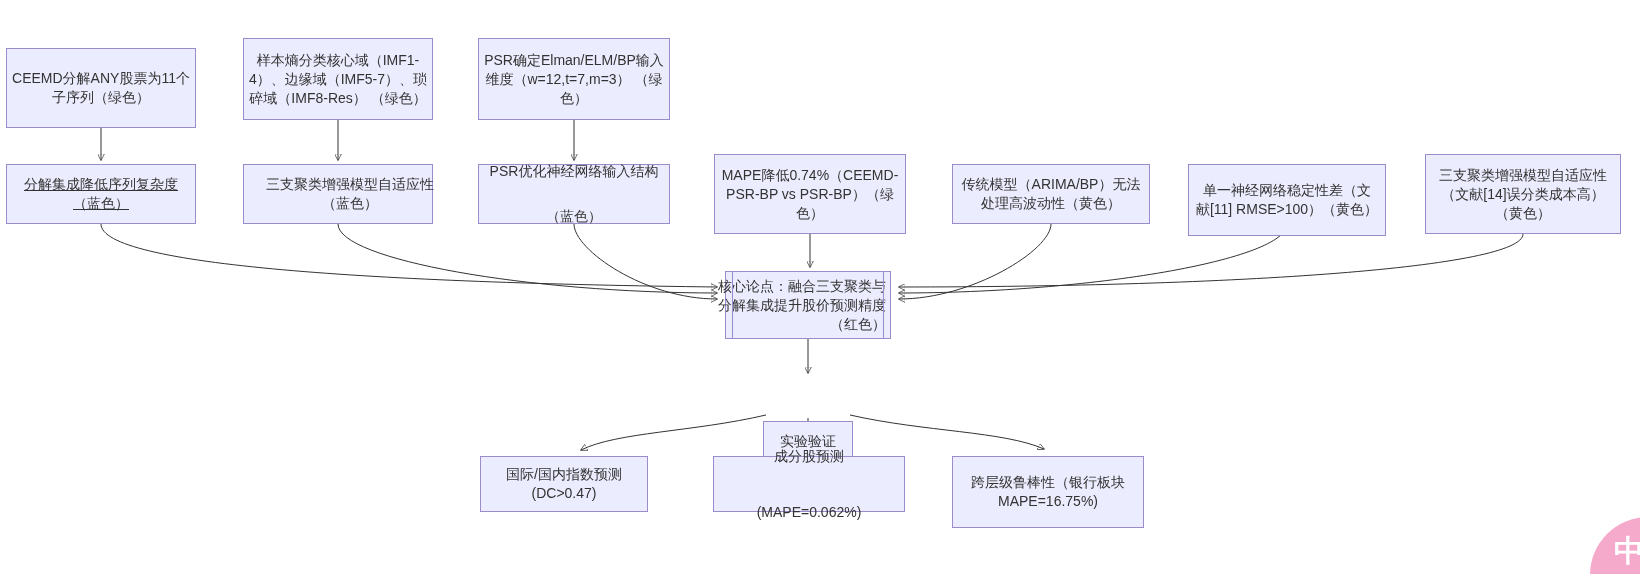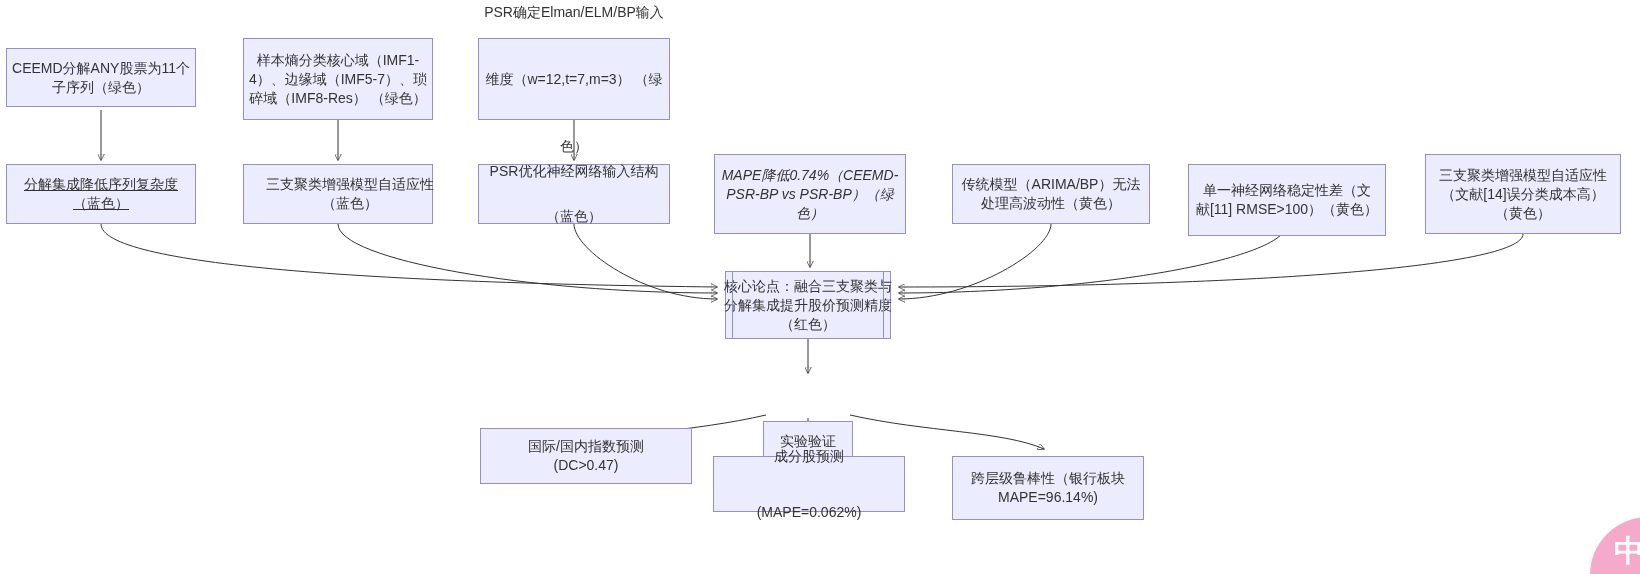--- a/index.html
+++ b/index.html
@@ -15,35 +15,35 @@
     padding:2px 4px;
   }
   .node span{display:block;white-space:nowrap;}
   
   .subroutine::before,.subroutine::after{
     content:"";position:absolute;top:0;bottom:0;width:1px;background:#9a8ccc;
   }
   .subroutine::before{left:6px;}
   .subroutine::after{right:6px;}
 
-  #n0{left:6px;top:48px;width:190px;height:59px;text-align:center;}
+  #n0{left:6px;top:48px;width:190px;height:80px;text-align:center;}
   #n1{left:243px;top:38px;width:190px;height:82px;}
-  #n2{left:478px;top:38px;width:192px;height:82px;gap:48px;}
+  #n2{left:478px;top:38px;width:192px;height:82px;}
   #n3{left:6px;top:164px;width:190px;height:60px;text-decoration:underline;}
   #n4{left:243px;top:164px;width:190px;height:60px;padding-left:28px;}
   #n5{left:478px;top:164px;width:192px;height:60px;gap:26px;}
-  #n6{left:714px;top:154px;width:192px;height:80px;font-style:italic;}
+  #n6{left:714px;top:154px;width:192px;height:80px;}
   #n7{left:952px;top:164px;width:198px;height:60px;text-align:right;}
   #n8{left:1188px;top:164px;width:198px;height:72px;}
   #n9{left:1425px;top:154px;width:196px;height:80px;}
-  #core{left:725px;top:271px;width:166px;height:68px;}
+  #core{left:725px;top:271px;width:166px;height:68px;align-items:flex-end;}
   #exp{left:763px;top:377px;width:90px;height:41px;margin-top:44px;}
-  #n12{left:480px;top:428px;width:212px;height:56px;}
+  #n12{left:480px;top:456px;width:168px;height:56px;}
   #n13{left:713px;top:456px;width:192px;height:56px;gap:37px;}
-  #n14{left:952px;top:456px;width:192px;height:64px;}
+  #n14{left:952px;top:456px;width:192px;height:72px;}
 
   #edges{position:absolute;left:0;top:0;width:1640px;height:574px;pointer-events:none;}
   #edges path{stroke:#333333;stroke-width:1;fill:none;}
 
   #translate-btn{
     position:absolute;left:1590px;top:517px;width:116px;height:116px;
     border-radius:50%;background:#f6aacb;border:none;cursor:pointer;
     color:#ffffff;font-weight:bold;font-size:30px;
     display:flex;align-items:flex-start;justify-content:flex-start;
     padding:14px 0 0 24px;box-sizing:border-box;
@@ -130,18 +130,18 @@
 <div class="node" id="n12">
   <span>国际/国内指数预测</span>
   <span>(DC&gt;0.47)</span>
 </div>
 <div class="node" id="n13">
   <span>成分股预测</span>
   <span>(MAPE=0.062%)</span>
 </div>
 <div class="node" id="n14">
   <span>跨层级鲁棒性（银行板块</span>
-  <span>MAPE=96.14%)</span>
+  <span>MAPE=16.75%)</span>
 </div>
 
 <button id="translate-btn">
   <span>中A</span>
 </button>
 
 </body></html>

